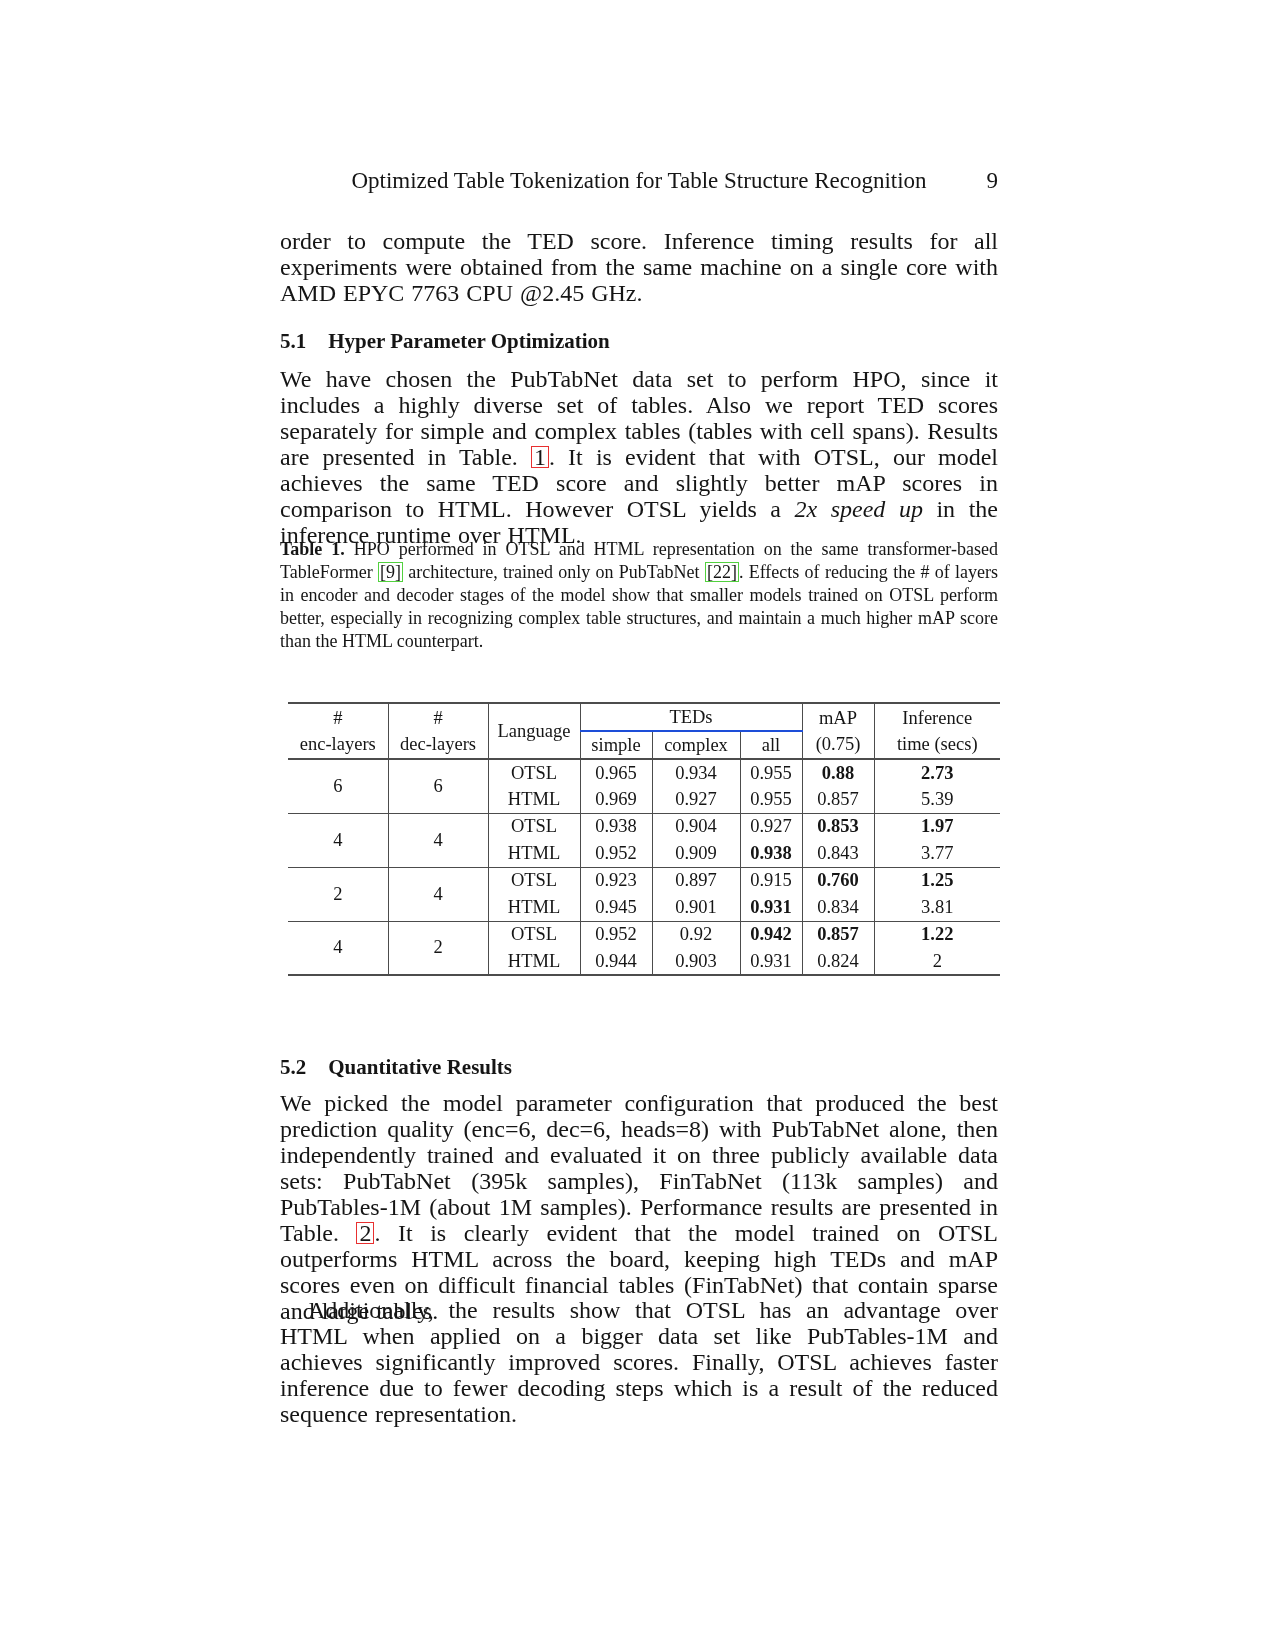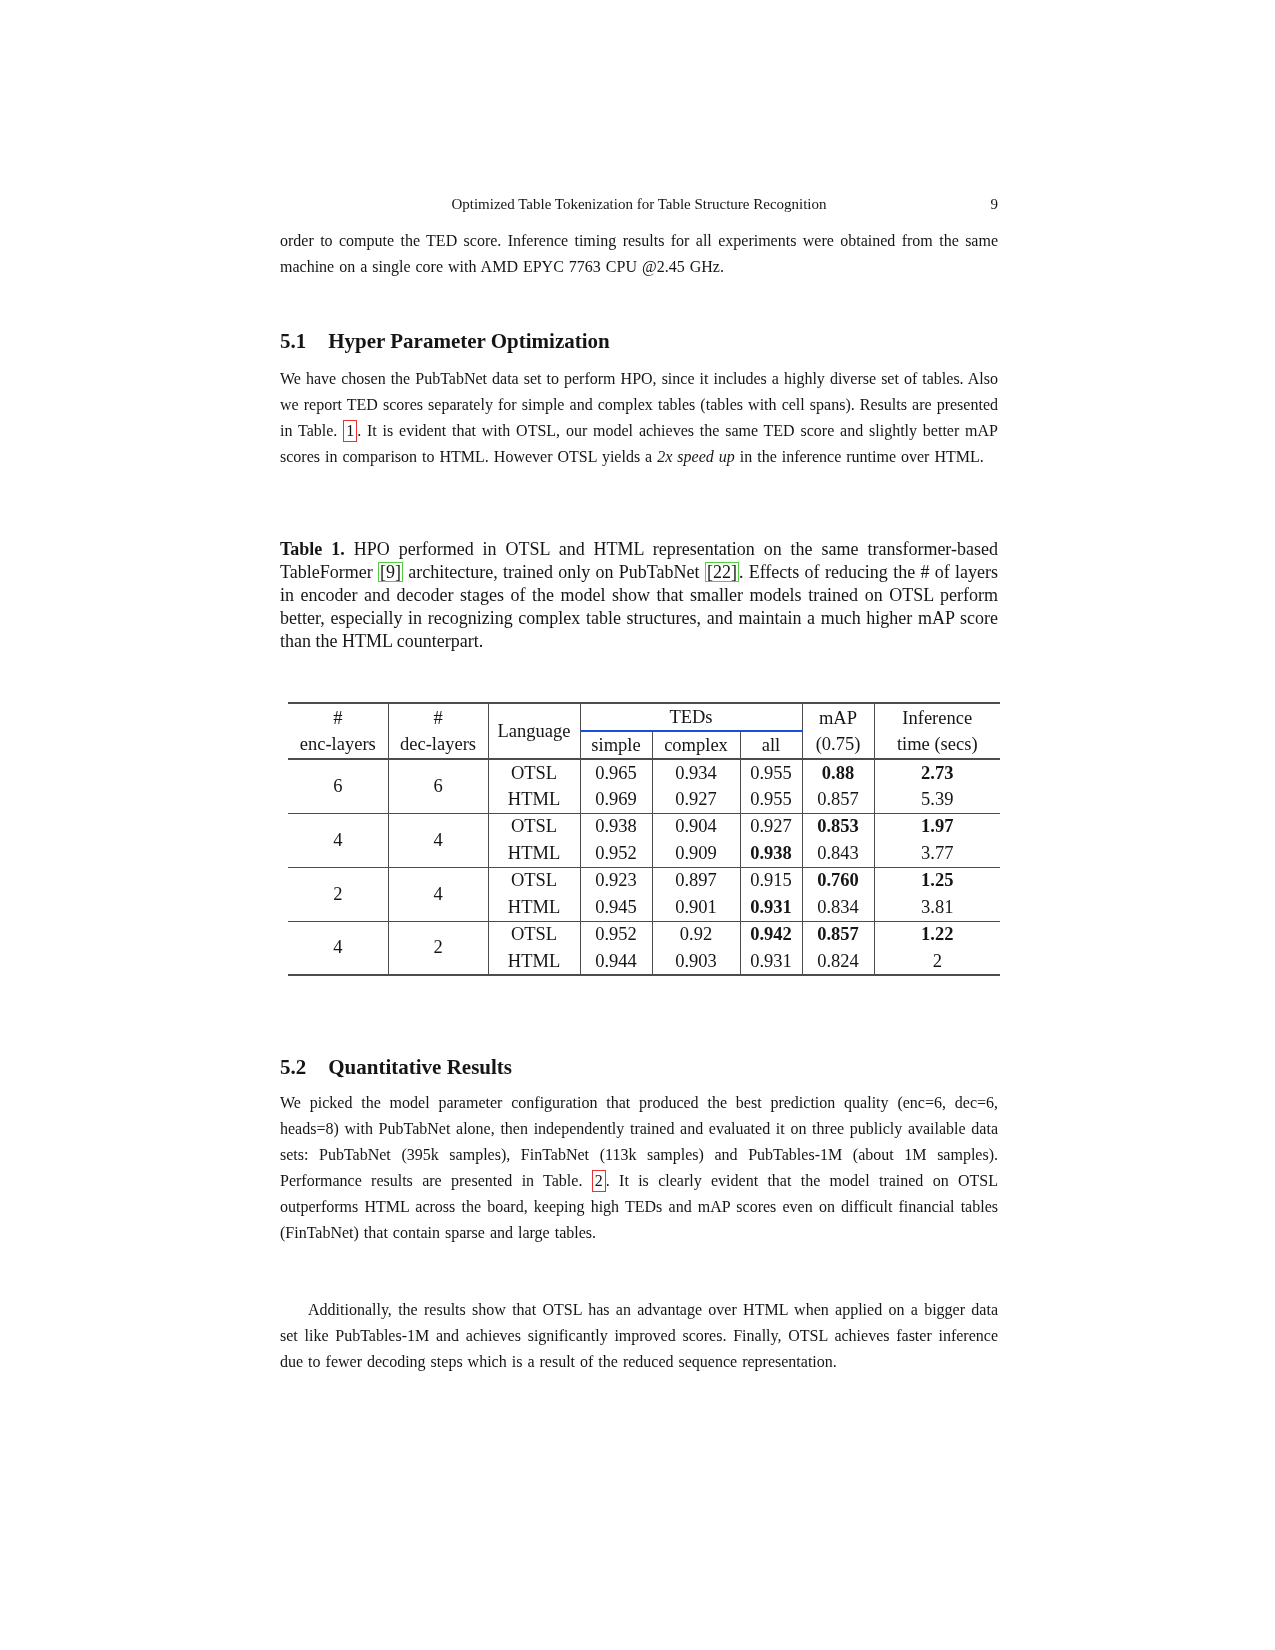--- a/index.html
+++ b/index.html
@@ -8,26 +8,26 @@
     position:relative;
     width:1275px; height:1650px;
     background:#ffffff;
     font-family:"Liberation Serif","DejaVu Serif",serif;
     color:#151515;
     overflow:hidden;
   }
   .col { position:absolute; left:280px; width:718px; }
 
   
-  .running-head { top:196px; font-size:15px; }
+  .running-head { top:168px; font-size:23px; }
   .rh-title { display:block; text-align:center; }
   .rh-page { position:absolute; right:0; top:0; }
 
   
-  .para { font-size:16px; line-height:26px; text-align:justify; word-spacing:1px; }
+  .para { font-size:24px; line-height:26px; text-align:justify; word-spacing:1px; }
   .indent { text-indent:28px; }
 
   
   .sec-head { font-size:21px; font-weight:bold; }
   .sec-num { margin-right:22px;margin-top:18px; }
 
   
   .caption { font-size:18px; line-height:23px; text-align:justify; }
   .cap-label { font-weight:bold; margin-right:9px; }
 

